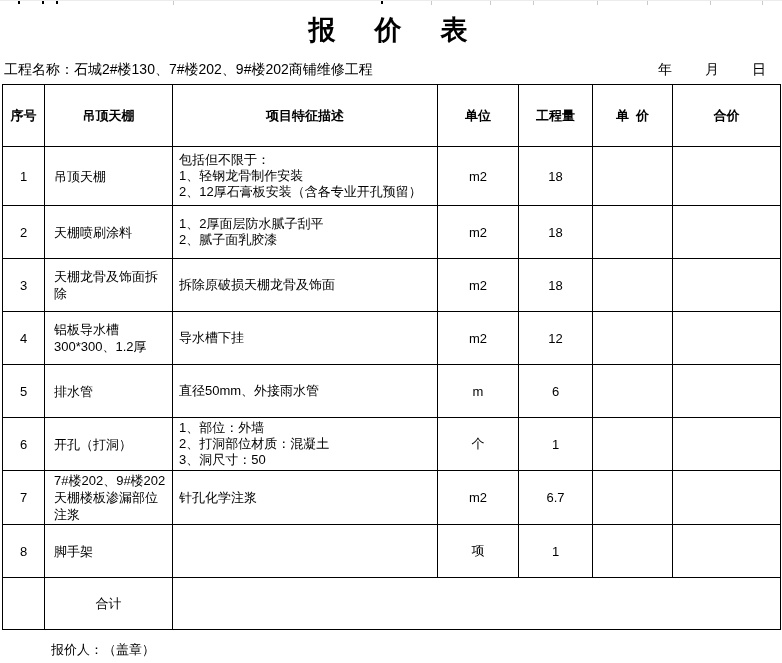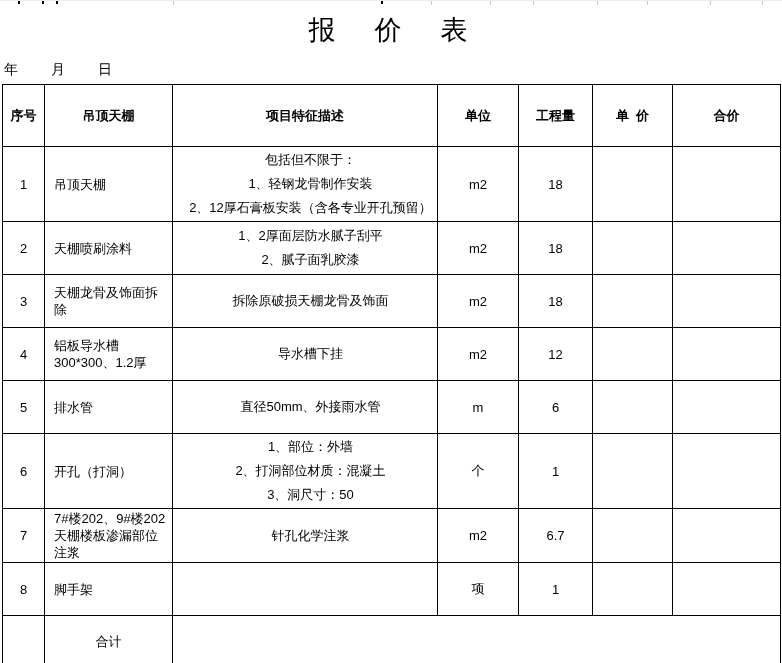--- a/index.html
+++ b/index.html
@@ -7,41 +7,41 @@
     width:782px; height:663px;
     background:#ffffff; color:#000000;
     font-family:"Liberation Sans", sans-serif;
     overflow:hidden;
   }
   .top-strip { position:relative; height:5px; border-top:1px solid #ececec; }
   .tick { position:absolute; top:0; width:2px; height:3px; background:#000; }
   .tick.gray { background:#c9c9c9; width:1px; height:4px; }
   .title {
     margin-top:8px; text-align:center;
-    font-size:27px; font-weight:normal; line-height:34px;
+    font-size:27px; font-weight:bold; line-height:34px;
     letter-spacing:6px; white-space:pre;
   }
   .project-line {
     display:flex; justify-content:space-between; align-items:flex-end;
     margin:13px 4px 0 4px; font-size:14px; line-height:18px;
   }
   .date-group { display:flex; gap:33px; padding-right:12px; }
   table {
     border-collapse:collapse; table-layout:fixed;
     width:778px; margin:6px 2px 0 2px; font-size:13px;
   }
   th, td { border:1px solid #000; padding:0; overflow:hidden; }
   thead tr { height:62px; }
   tbody tr { height:53px; }
   tbody[data-name="table-body"] tr:first-child { height:59px; }
   tr.summary { height:52px; }
   th { font-weight:bold; text-align:center; vertical-align:middle; white-space:pre; }
   td.c-no, td.c-unit, td.c-qty, td.c-up, td.c-total { text-align:center; vertical-align:middle; }
   td.c-name { text-align:left; vertical-align:middle; padding:1px 2px 1px 9px; line-height:17px; }
-  td.c-desc { text-align:center; vertical-align:middle; padding:1px 2px 1px 13px; line-height:24px; white-space:pre-line; }
+  td.c-desc { text-align:left; vertical-align:middle; padding:1px 2px 1px 6px; line-height:16px; white-space:pre-line; }
   td.c-summary-label { text-align:center; vertical-align:middle; }
   .footer {
     display:flex; justify-content:space-between;
     margin:11px 3px 0 3px; font-size:13px; line-height:17px;
   }
   .footer .quoter { padding-right:14px; white-space:nowrap;margin-left:48px; }
 </style>
 </head>
 <body>
 
@@ -56,20 +56,21 @@
   <div class="tick gray" data-name="gridline-tick" style="left:533px"></div>
   <div class="tick gray" data-name="gridline-tick" style="left:597px"></div>
   <div class="tick gray" data-name="gridline-tick" style="left:647px"></div>
   <div class="tick gray" data-name="gridline-tick" style="left:710px"></div>
   <div class="tick gray" data-name="gridline-tick" style="left:762px"></div>
 </div>
 
 <div class="title" data-name="page-title">报　价　表</div>
 
 <div class="project-line" data-name="project-line">
+  <span data-name="project-name-label">工程名称：石城2#楼130、7#楼202、9#楼202商铺维修工程</span>
   <span class="date-group" data-name="date-fields">
     <span data-name="date-year-label">年</span>
     <span data-name="date-month-label">月</span>
     <span data-name="date-day-label">日</span>
   </span>
 </div>
 
 <table data-name="quotation-table">
   <colgroup>
     <col style="width:42px">

